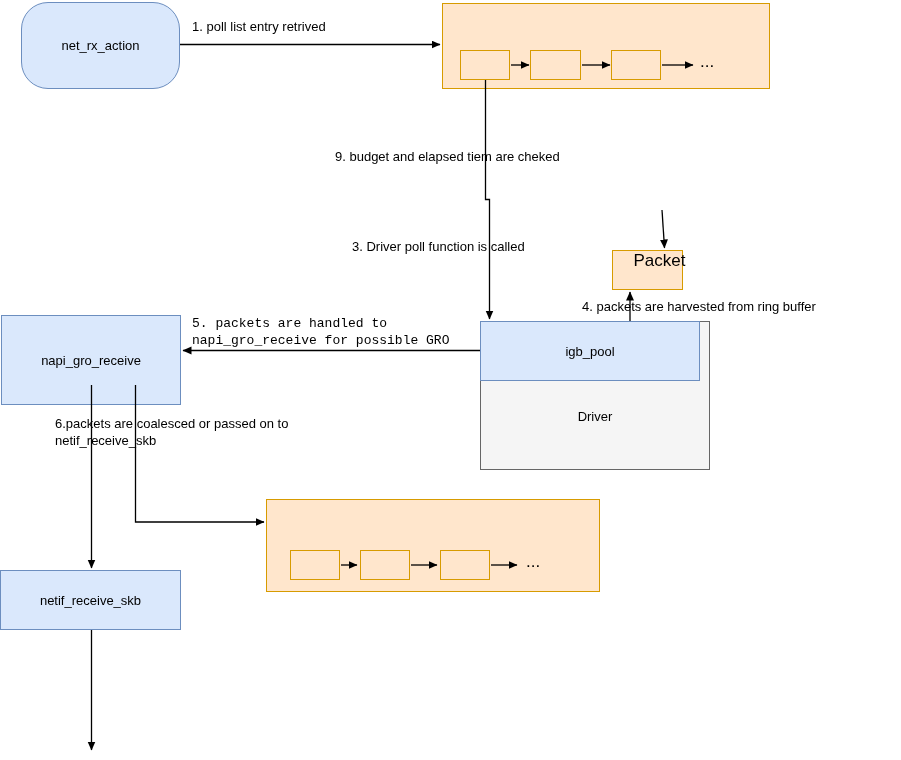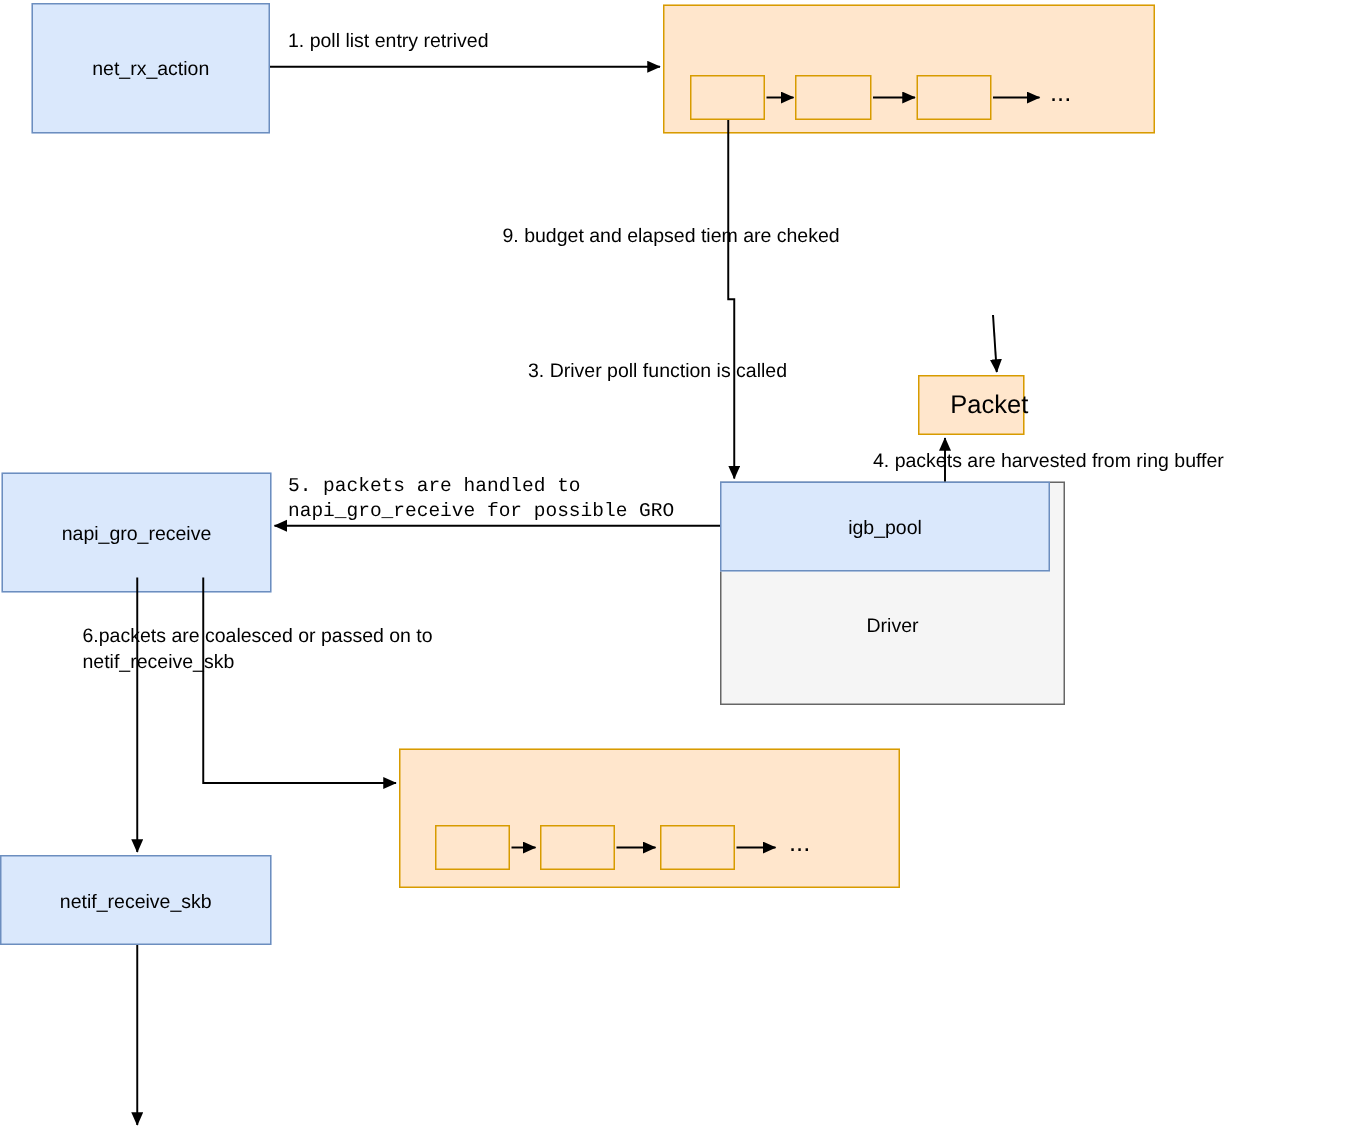--- a/index.html
+++ b/index.html
@@ -19,43 +19,43 @@
   .edge-label{position:absolute;font-size:13px;line-height:17px;white-space:nowrap;z-index:6;}
   .ellipsis{position:absolute;font-size:17px;z-index:4;}
   svg.wires{position:absolute;left:0;top:0;z-index:5;pointer-events:none;}
   .z1{z-index:1}.z2{z-index:2}
 </style>
 </head>
 <body>
 
 <div id="canvas">
 
-  <div class="box blue center-label z2" style="left:21px;top:2px;width:159px;height:87px;">
+  <div class="box blue center-label z2" style="left:21px;top:2px;width:159px;height:87px;border-radius:27px;">
     <span>net_rx_action</span>
   </div>
 
   <div class="box orange z1" style="left:442px;top:3px;width:328px;height:86px;"></div>
   <div class="title17" style="left:461px;top:14px;">softnet_data poll list</div>
   <div class="cell z2" style="left:460px;top:50px;width:50px;height:30px;"></div>
   <div class="cell z2" style="left:530px;top:50px;width:51px;height:30px;"></div>
   <div class="cell z2" style="left:611px;top:50px;width:50px;height:30px;"></div>
   <div class="ellipsis" style="left:700px;top:52px;">...</div>
 
 
-  <div class="box orange z2" style="left:612px;top:250px;width:71px;height:40px;display:flex;align-items:center;justify-content:center;font-size:17px;padding-left:24px;">
+  <div class="box orange z2" style="left:612px;top:250px;width:71px;height:40px;display:flex;align-items:flex-start;justify-content:center;font-size:17px;padding-left:24px;">
     <span>Packet</span>
   </div>
 
   <div class="box gray z1" style="left:480px;top:321px;width:230px;height:149px;"></div>
   <div class="edge-label" style="left:480px;top:408px;width:230px;text-align:center;">Driver</div>
   <div class="box blue center-label z2" style="left:480px;top:321px;width:220px;height:60px;">
     <span>igb_pool</span>
   </div>
 
-  <div class="box blue center-label z2" style="left:1px;top:315px;width:180px;height:80px;text-align:center;">
+  <div class="box blue center-label z2" style="left:1px;top:315px;width:180px;height:90px;text-align:center;">
     <span>napi_gro_receive</span>
   </div>
 
   <div class="box orange z1" style="left:266px;top:499px;width:334px;height:93px;"></div>
   <div class="title17" style="left:292px;top:514px;">gro list</div>
   <div class="cell z2" style="left:290px;top:550px;width:50px;height:30px;"></div>
   <div class="cell z2" style="left:360px;top:550px;width:50px;height:30px;"></div>
   <div class="cell z2" style="left:440px;top:550px;width:50px;height:30px;"></div>
   <div class="ellipsis" style="left:526px;top:552px;">...</div>
 

